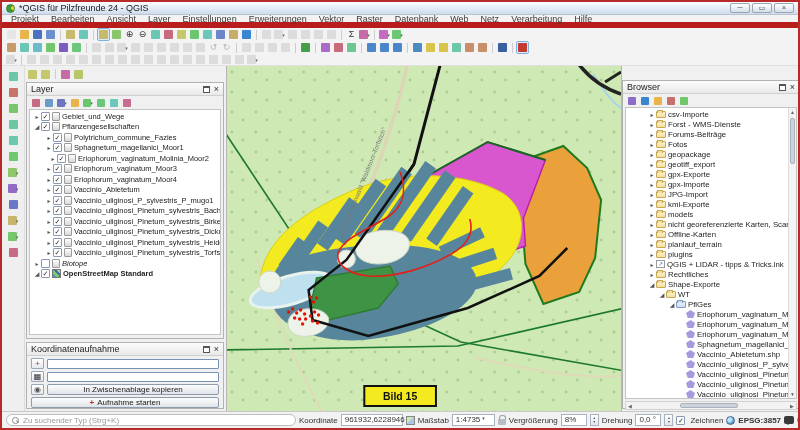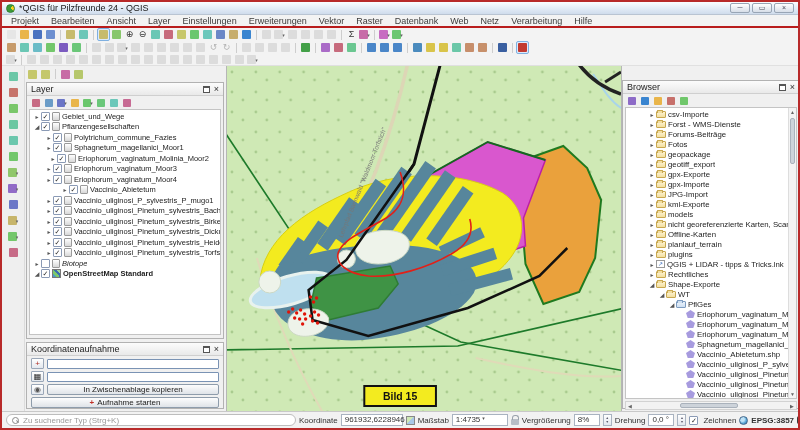--- a/index.html
+++ b/index.html
@@ -8,21 +8,21 @@
   #win{position:absolute;inset:0;width:800px;height:430px;border:2px solid #b82a2a;background:#f0f0f0;overflow:hidden}
 
   
   #titlebar{position:absolute;left:0;right:0;top:0;height:13px;background:linear-gradient(#fbfdff,#e2ebf6 55%,#cfdcec);display:flex;align-items:center;padding:0 4px;gap:4px;border-bottom:1px solid #b9c4d2}
   .appicon{width:9px;height:9px;border-radius:50%;background:conic-gradient(from 40deg,#f7d21b 0 26%,#3a9b3a 0 100%);border:1px solid #2d7a2d;flex:none}
   #title-text{font-size:9px;color:#1a1a1a;white-space:nowrap}
   #winbtns{margin-left:auto;display:flex;gap:2px}
   .winbtn{width:20px;height:10px;border:1px solid #98a5b5;border-radius:2px;background:linear-gradient(#ffffff,#d7dee8);font-size:7px;line-height:8px;text-align:center;color:#445}
 
   
-  #menubar{position:absolute;top:13px;left:0;right:0;height:13px;background:#f3f3f3;display:flex;align-items:center;padding-left:3px;border-bottom:2px solid #b91c1c}
+  #menubar{position:absolute;top:13px;left:0;right:0;height:13px;background:#f3f3f3;display:flex;align-items:center;padding-left:3px;border-bottom:6px solid #b91c1c}
   .menu-item{padding:0 6px;font-size:9px;color:#3c3c3c;white-space:nowrap}
 
   
   .tbrow{position:absolute;left:0;right:0;display:flex;align-items:center;padding-left:3px;background:#f3f3f3}
   #tb1{top:26px;height:13px}#tb2{top:39px;height:13px}#tb3{top:52px;height:12px;border-bottom:1px solid #e0e0e0}
   #tb4{position:absolute;left:24px;top:64px;width:198px;height:16px;display:flex;align-items:center;background:#f0f0f0}
   .tbi{width:13px;height:13px;display:inline-flex;align-items:center;justify-content:center;position:relative;flex:none;border:1px solid transparent}
   .tbi .blk{width:9px;height:9px;border-radius:1px;display:block}
   .tbi .tg{font-size:9px;line-height:9px;color:#333;font-style:normal}
   .tbi.disabled .blk{background:#c9c9c9!important;opacity:.55}
@@ -540,21 +540,21 @@
           <span class="cb">✓</span>
           <span class="lyr-ic"></span>
           <span class="lbl">Eriophorum_vaginatum_Moor3</span>
         </div>
         <div class="trow" style="padding-left: 15px;">
           <span class="arr">▸</span>
           <span class="cb">✓</span>
           <span class="lyr-ic"></span>
           <span class="lbl">Eriophorum_vaginatum_Moor4</span>
         </div>
-        <div class="trow" style="padding-left: 15px; margin-left: 16px;">
+        <div class="trow" style="padding-left: 15px;">
           <span class="arr">▸</span>
           <span class="cb">✓</span>
           <span class="lyr-ic"></span>
           <span class="lbl">Vaccinio_Abietetum</span>
         </div>
         <div class="trow" style="padding-left: 15px;">
           <span class="arr">▸</span>
           <span class="cb">✓</span>
           <span class="lyr-ic"></span>
           <span class="lbl">Vaccinio_uliginosi_P_sylvestris_P_mugo1</span>
@@ -904,21 +904,21 @@
     <div class="sb-search">
       <span class="mag"></span>
       <span>Zu suchender Typ (Strg+K)</span>
     </div>
     <span class="sb-lbl">Koordinate</span>
     <div class="sb-field" style="width:62px">
         <span>961932,6228946</span>
       </div>
     <span class="ext-ic"></span>
     <span class="sb-lbl">Maßstab</span>
-    <div class="sb-field" style="width:56px">
+    <div class="sb-field" style="width:43px">
         <span>1:4735</span>
         <span class="combo-arrow">▾</span>
       </div>
     <span class="lock"></span>
     <span class="sb-lbl">Vergrößerung</span>
     <div class="sb-field" style="width:26px">
         <span>8%</span>
       </div>
     <span class="spin">
         <span>▴</span>

